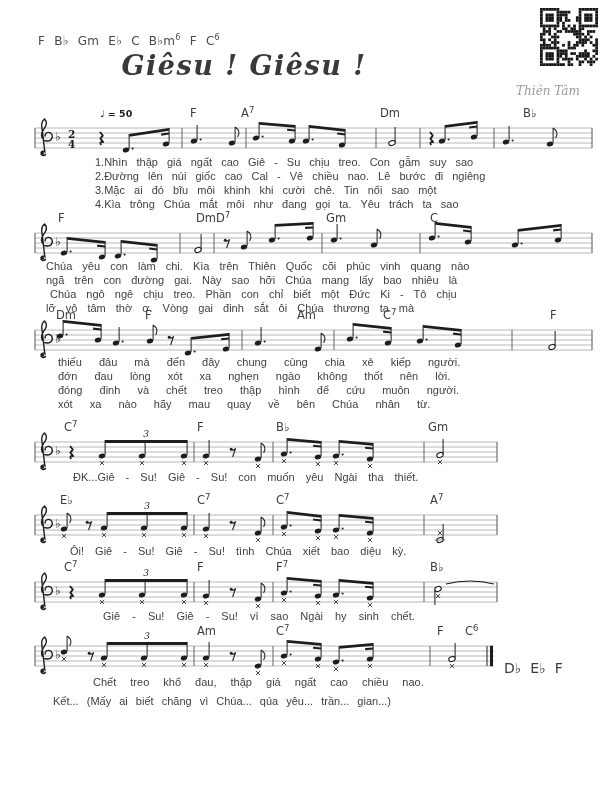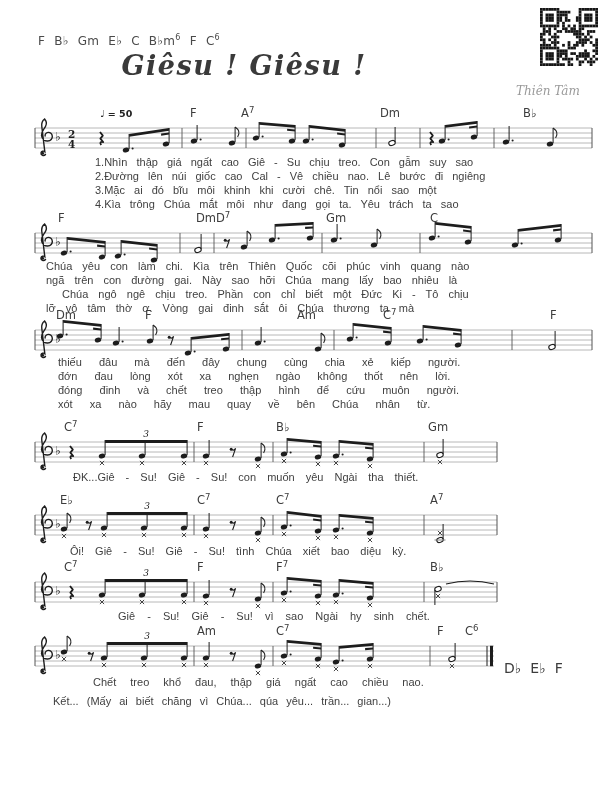--- a/index.html
+++ b/index.html
@@ -409,21 +409,21 @@
         <ellipse cx="515" cy="42" rx="3.3" ry="2.4" transform="rotate(-18 515 42)" fill="#1d1d1d"></ellipse>
         <ellipse cx="558" cy="37" rx="3.3" ry="2.4" transform="rotate(-18 558 37)" fill="#1d1d1d"></ellipse>
         <line x1="518.1" y1="41" x2="518.1" y2="26" stroke="#1d1d1d" stroke-width="1"></line>
         <line x1="561.1" y1="36" x2="561.1" y2="21" stroke="#1d1d1d" stroke-width="1"></line>
         <polygon points="518.1,26 561.1,21 561.1,23.8 518.1,28.8" fill="#1d1d1d"></polygon>
         <polygon points="553.1,26.330232558139535 561.1,25.4 561.1,27.5 553.1,28.430232558139537" fill="#1d1d1d"></polygon>
         <circle cx="521.6" cy="40.5" r="1.05" fill="#1d1d1d"></circle>
       </svg>
       <div class="lyric" style="left: 46px; top: 260px; word-spacing: 7px;">Chúa yêu con làm chi. Kìa trên Thiên Quốc cõi phúc vinh quang nào</div>
       <div class="lyric" style="left: 46px; top: 274px; word-spacing: 7px;">ngã trên con đường gai. Này sao hỡi Chúa mang lấy bao nhiêu là</div>
-      <div class="lyric" style="left: 62px; top: 288px; word-spacing: 7px;">Chúa ngô ngê chịu treo. Phần con chỉ biết một Đức Ki - Tô chịu</div>
+      <div class="lyric" style="left: 50px; top: 288px; word-spacing: 7px;">Chúa ngô ngê chịu treo. Phần con chỉ biết một Đức Ki - Tô chịu</div>
       <div class="lyric" style="left: 46px; top: 302px; word-spacing: 7px;">lỡ vô tâm thờ ơ. Vòng gai đinh sắt ôi Chúa thương ta mà</div>
       <svg width="612" height="78" viewBox="0 0 612 78" style="position: absolute; left: 0px; top: 300px; overflow: visible;">
         <line x1="35" y1="30" x2="592" y2="30" stroke="#a6a6a6" stroke-width="0.8"></line>
         <line x1="35" y1="35" x2="592" y2="35" stroke="#a6a6a6" stroke-width="0.8"></line>
         <line x1="35" y1="40" x2="592" y2="40" stroke="#a6a6a6" stroke-width="0.8"></line>
         <line x1="35" y1="45" x2="592" y2="45" stroke="#a6a6a6" stroke-width="0.8"></line>
         <line x1="35" y1="50" x2="592" y2="50" stroke="#a6a6a6" stroke-width="0.8"></line>
         <line x1="35" y1="30" x2="35" y2="50" stroke="#555" stroke-width="1"></line>
         <line x1="592" y1="30" x2="592" y2="50" stroke="#555" stroke-width="1"></line>
         <g transform="translate(42,30)">
@@ -710,21 +710,21 @@
         <line x1="333.9" y1="52.1" x2="338.1" y2="47.9" stroke="#333" stroke-width="0.9"></line>
         <line x1="367.9" y1="50.9" x2="372.1" y2="55.1" stroke="#333" stroke-width="0.9"></line>
         <line x1="367.9" y1="55.1" x2="372.1" y2="50.9" stroke="#333" stroke-width="0.9"></line>
         <line x1="424" y1="30" x2="424" y2="50" stroke="#555" stroke-width="0.9"></line>
         <ellipse cx="438" cy="37" rx="3.3" ry="2.4" transform="rotate(-18 438 37)" fill="#fff" stroke="#1d1d1d" stroke-width="1.1"></ellipse>
         <line x1="434.9" y1="38" x2="434.9" y2="53" stroke="#1d1d1d" stroke-width="1"></line>
         <line x1="435.9" y1="41.9" x2="440.1" y2="46.1" stroke="#333" stroke-width="0.9"></line>
         <line x1="435.9" y1="46.1" x2="440.1" y2="41.9" stroke="#333" stroke-width="0.9"></line>
         <path d="M446,32 Q470,26 494,32" stroke="#1d1d1d" stroke-width="1.2" fill="none"></path>
       </svg>
-      <div class="lyric" style="left: 118px; top: 610px; word-spacing: 9px;">Giê - Su! Giê - Su! vì sao Ngài hy sinh chết.</div>
+      <div class="lyric" style="left: 103px; top: 610px; word-spacing: 9px;">Giê - Su! Giê - Su! vì sao Ngài hy sinh chết.</div>
       <svg width="612" height="78" viewBox="0 0 612 78" style="position: absolute; left: 0px; top: 616px; overflow: visible;">
         <line x1="35" y1="30" x2="494" y2="30" stroke="#a6a6a6" stroke-width="0.8"></line>
         <line x1="35" y1="35" x2="494" y2="35" stroke="#a6a6a6" stroke-width="0.8"></line>
         <line x1="35" y1="40" x2="494" y2="40" stroke="#a6a6a6" stroke-width="0.8"></line>
         <line x1="35" y1="45" x2="494" y2="45" stroke="#a6a6a6" stroke-width="0.8"></line>
         <line x1="35" y1="50" x2="494" y2="50" stroke="#a6a6a6" stroke-width="0.8"></line>
         <line x1="35" y1="30" x2="35" y2="50" stroke="#555" stroke-width="1"></line>
         <g transform="translate(42,30)">
           <path d="M3.5,26.5 C1.8,28.6 -1.4,27.2 -1,24.9 C-0.7,23.2 1.6,22.5 2.8,23.7 L-0.2,-1.5 C-0.7,-5 0.8,-7.6 2.6,-9 C4.2,-7.2 4.9,-4.3 3.6,-1.7 C2.2,1.2 -0.9,3.4 -0.5,7.4 C-0.1,11 2.7,13.2 5.8,13 C8.7,12.8 10.5,10.8 10.3,8.2 C10.1,5.7 8.2,4.2 6.1,4.4 C4.1,4.6 2.9,6.2 3.1,8.0" stroke="#1d1d1d" stroke-width="1.4" fill="none" stroke-linecap="round"></path>
           <circle cx="0.6" cy="25.2" r="1.5" fill="#1d1d1d"></circle>

